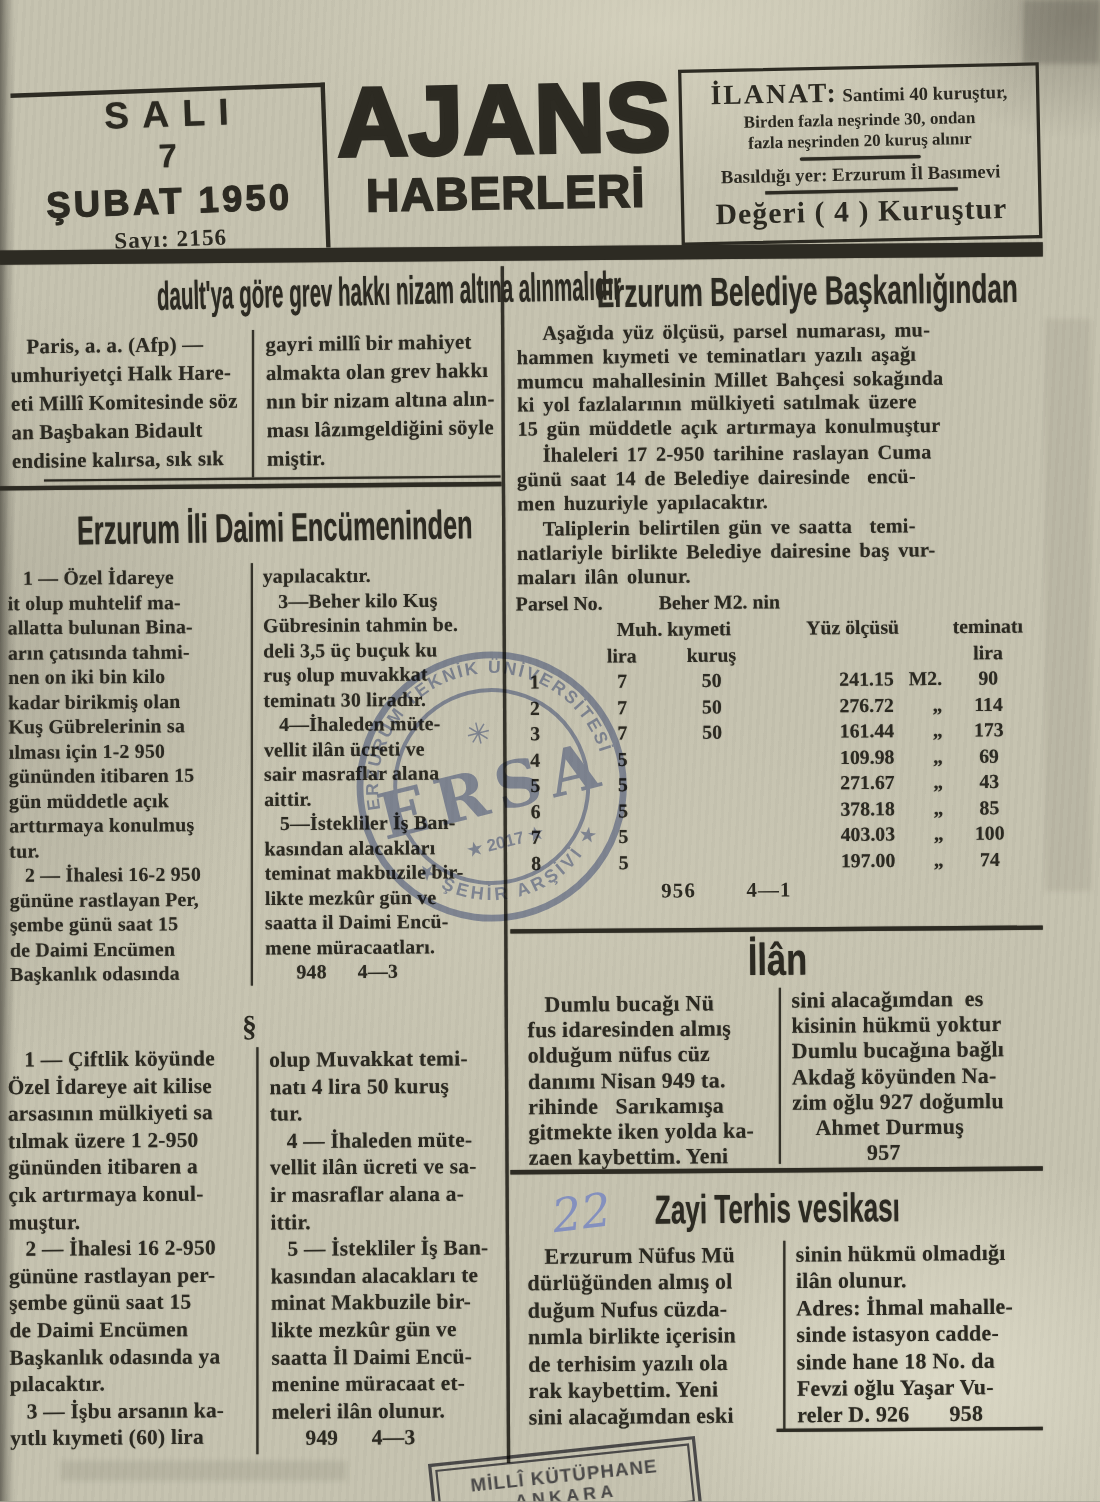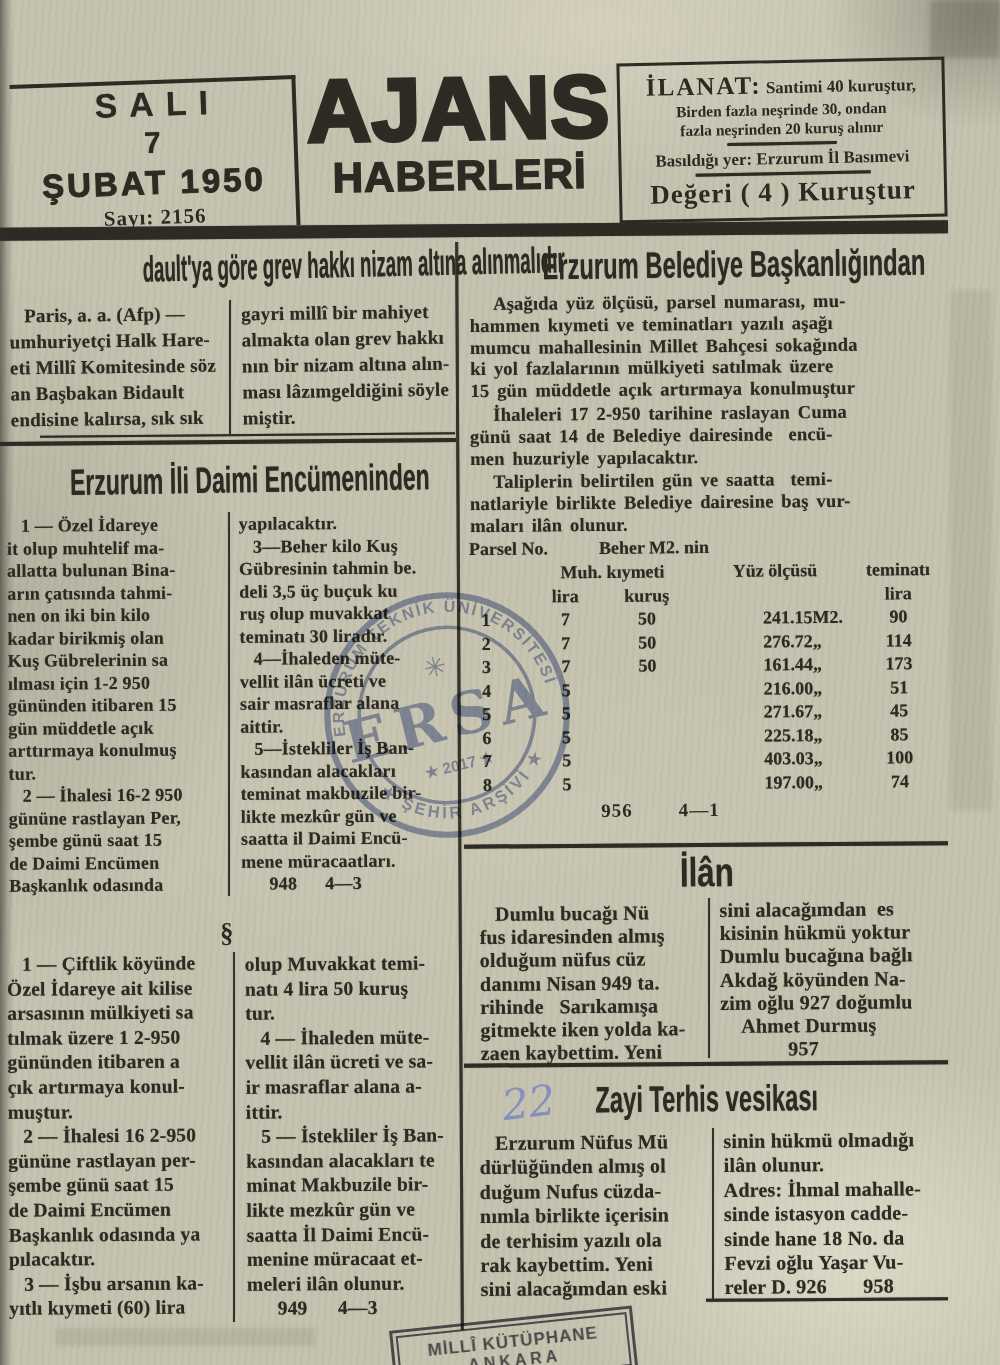--- a/index.html
+++ b/index.html
@@ -33,21 +33,21 @@
   .vrule{background:#34322a;width:2px;box-shadow:0 0 1px rgba(45,43,35,.6);}
   .smudge{filter:blur(2.5px);pointer-events:none;}
   
   .tgrid{display:grid;grid-template-columns:62px 68px 95px 118px 44px 84px;}
   .tcell{height:23.5px;line-height:23.5px;font-size:18px;font-weight:700;
          text-shadow:0 0 1px rgba(44,42,34,.5);}
   .c-no{text-align:left;padding-left:12px;}
   .c-lira{text-align:center;}
   .c-kurus{text-align:center;}
   .c-alan{text-align:right;}
-  .c-unit{text-align:left;}
+  .c-unit{text-align:right;}
   .c-teminat{text-align:center;}
   .hcell{font-size:18px;font-weight:700;line-height:24px;text-shadow:0 0 1px rgba(44,42,34,.5);}
   #ersa-stamp{mix-blend-mode:multiply;opacity:.55;}
   #library-stamp{mix-blend-mode:multiply;opacity:.85;}
 </style>
 </head>
 <body>
 
 <div id="page">
 
@@ -224,33 +224,33 @@
         <div class="tcell c-teminat">114</div>
         <div class="tcell c-no">3</div>
         <div class="tcell c-lira">7</div>
         <div class="tcell c-kurus">50</div>
         <div class="tcell c-alan">161.44</div>
         <div class="tcell c-unit">„</div>
         <div class="tcell c-teminat">173</div>
         <div class="tcell c-no">4</div>
         <div class="tcell c-lira">5</div>
         <div class="tcell c-kurus"></div>
-        <div class="tcell c-alan">216.00</div>
-        <div class="tcell c-unit">„</div>
-        <div class="tcell c-teminat">51</div>
+        <div class="tcell c-alan">109.98</div>
+        <div class="tcell c-unit">„</div>
+        <div class="tcell c-teminat">69</div>
         <div class="tcell c-no">5</div>
         <div class="tcell c-lira">5</div>
         <div class="tcell c-kurus"></div>
         <div class="tcell c-alan">271.67</div>
         <div class="tcell c-unit">„</div>
-        <div class="tcell c-teminat">45</div>
+        <div class="tcell c-teminat">43</div>
         <div class="tcell c-no">6</div>
         <div class="tcell c-lira">5</div>
         <div class="tcell c-kurus"></div>
-        <div class="tcell c-alan">225.18</div>
+        <div class="tcell c-alan">378.18</div>
         <div class="tcell c-unit">„</div>
         <div class="tcell c-teminat">85</div>
         <div class="tcell c-no">7</div>
         <div class="tcell c-lira">5</div>
         <div class="tcell c-kurus"></div>
         <div class="tcell c-alan">403.03</div>
         <div class="tcell c-unit">„</div>
         <div class="tcell c-teminat">100</div>
         <div class="tcell c-no">8</div>
         <div class="tcell c-lira">5</div>

